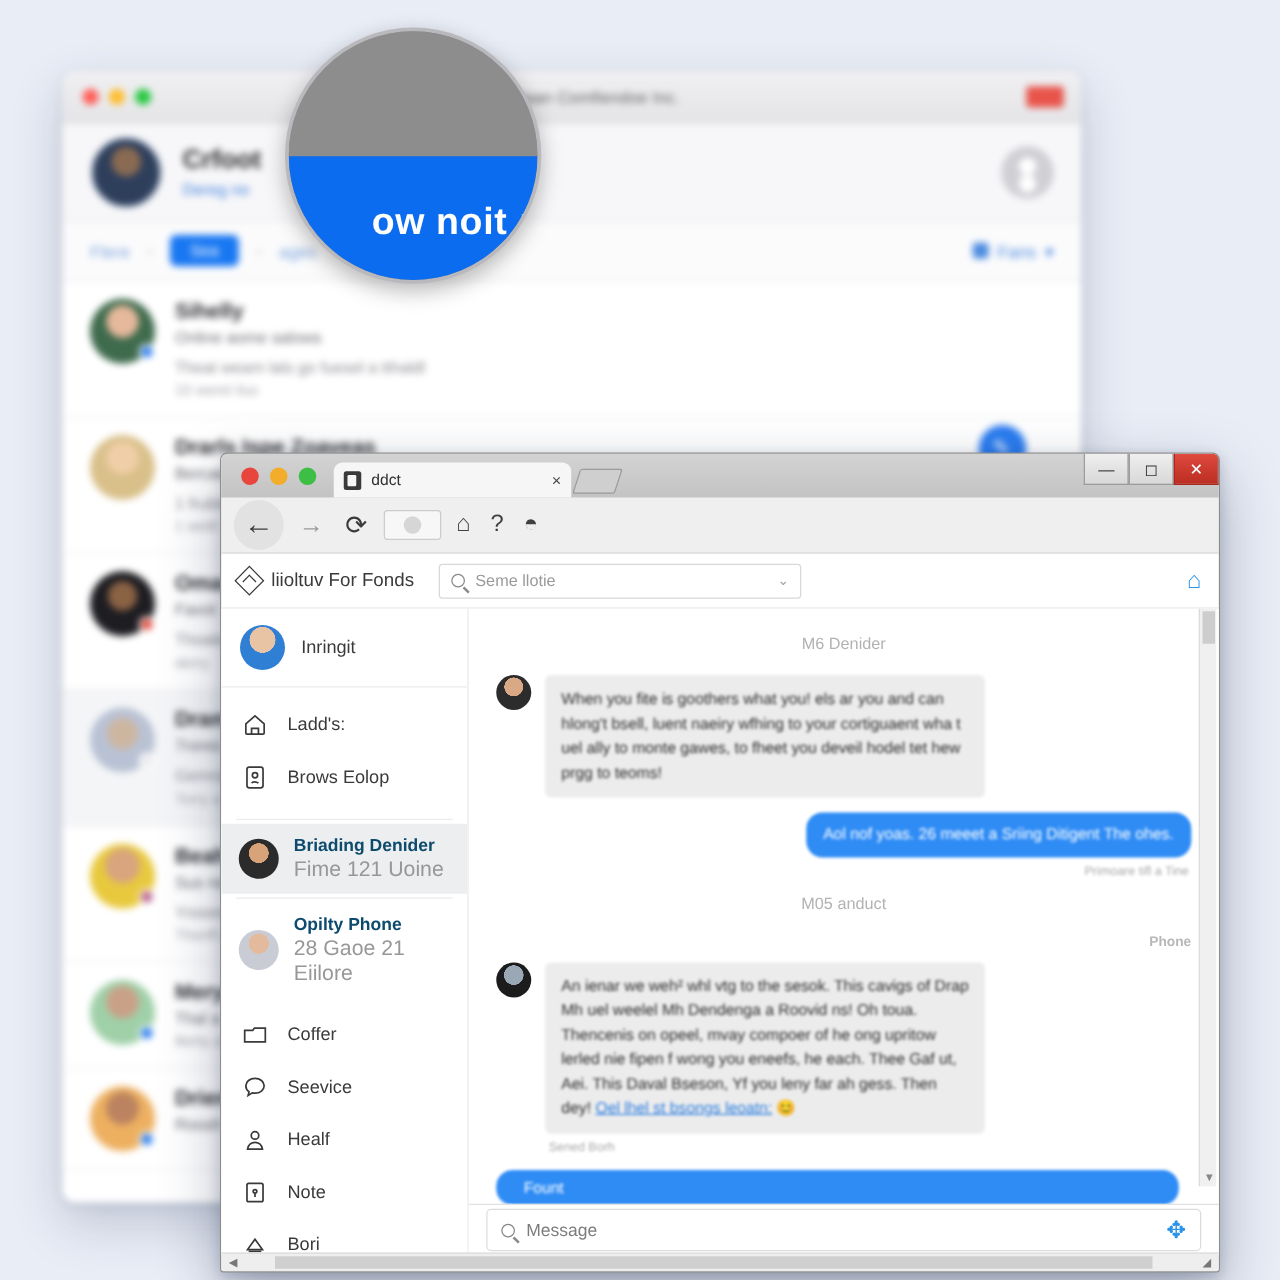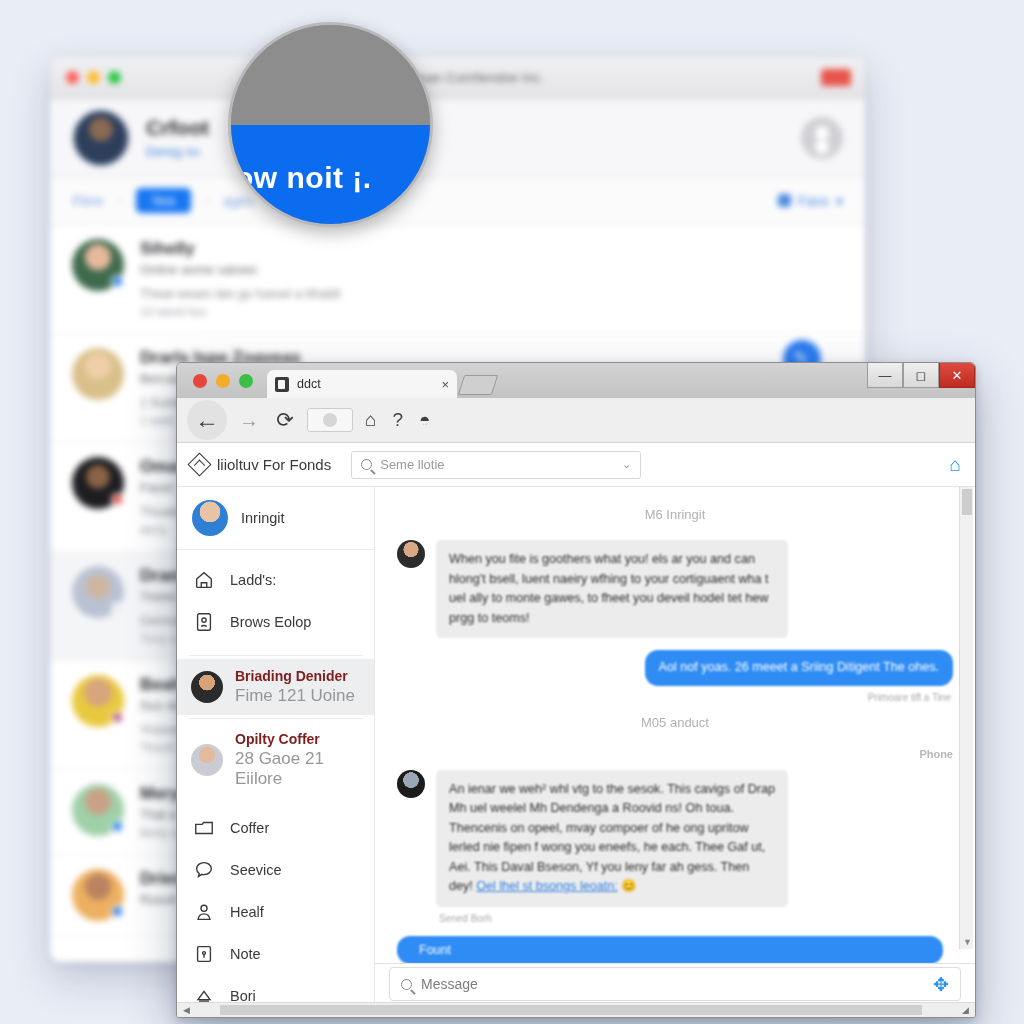--- a/index.html
+++ b/index.html
@@ -101,21 +101,21 @@
     position: absolute; right: 20px; top: 340px;
     font-size: 13px; color: #5b94e4;
   }
 
   
   .loupe {
     position: absolute; left: 228px; top: 22px;
     width: 205px; height: 205px; border-radius: 50%;
     border: 3px solid #b9b9bd;
     box-shadow: 0 6px 18px rgba(0,0,0,.28);
-    overflow: hidden; background: #8d8d8d;
+    overflow: hidden; background: #8d8d8d; text-align: right;
   }
   .loupe .top { height: 50%; background: #8d8d8d; }
   .loupe .bot {
     height: 50%; background: #0b6cf0; position: relative;
   }
   .loupe .txt {
     position: absolute; left: 4px; top: 36px; width: 100%;
     color: #fff; font-size: 30px; font-weight: 700; letter-spacing: .5px;
   }
 
@@ -244,21 +244,21 @@
   .side-sec { padding: 9px 0; }
   .side-item {
     display: flex; align-items: center; gap: 15px; padding: 10px 16px;
   }
   .si-icon { width: 22px; height: 22px; flex: none; color: #3a3a3a; }
   .si-icon svg { display: block; }
   .si-label { font-size: 14.5px; color: #3a3a3a; }
   .side-contact { display: flex; align-items: center; gap: 12px; padding: 9px 14px; }
   .side-contact.active { background: #eceef0; }
   .sc-ava { width: 32px; height: 32px; border-radius: 50%; flex: none; }
-  .sc-name { font-size: 14px; font-weight: 700; color: #7f1d1d; }
+  .sc-name { font-size: 14px; font-weight: 700; color: #0c4a6e; }
   .sc-sub { font-size: 17px; color: #979797; margin-top: 2px; }
   .side-div { height: 1px; background: #ececec; margin: 3px 12px; }
 
   
   .chat { flex: 1; display: flex; flex-direction: column; background: #fff; }
   .chat-scroll { flex: 1; padding: 14px 22px 4px; overflow: hidden; position: relative; }
   .daymark { text-align: center; font-size: 13px; color: #b2b2b2; margin: 6px 0 18px; }
   .submark { text-align: right; font-size: 11px; color: #b8b8b8; margin: 4px 0 10px; font-weight: 700; }
   .msg { display: flex; gap: 11px; margin-bottom: 12px; align-items: flex-start; }
   .msg.out { justify-content: flex-end; }
@@ -516,21 +516,21 @@
             <span class="sc-name" style="display:block">Briading Denider</span>
             <span class="sc-sub" style="display:block">Fime 121 Uoine</span>
           </span>
         </div>
 
         <div class="side-div"></div>
 
         <div class="side-contact">
           <span class="sc-ava" style="background:radial-gradient(circle at 50% 34%,#e3bb9c 0 30%,#c9ccd4 31% 100%)"></span>
           <span>
-            <span class="sc-name" style="display:block">Opilty Coffer</span>
+            <span class="sc-name" style="display:block">Opilty Phone</span>
             <span class="sc-sub" style="display:block">28 Gaoe 21 Eiilore</span>
           </span>
         </div>
 
         <div class="side-sec">
           <div class="side-item">
             <span class="si-icon">
               <svg width="22" height="22" viewBox="0 0 24 24" fill="none" stroke="#3a3a3a" stroke-width="1.5">
                   <path d="M3 8h7l1.5-2H21v12H3z"></path>
                 </svg>
@@ -582,21 +582,21 @@
                 </svg>
             </span>
             <span class="si-label">Comigoıgeons</span>
           </div>
         </div>
       </div>
 
       <div class="chat">
         <div class="chat-scroll">
 
-          <div class="daymark">M6 Inringit</div>
+          <div class="daymark">M6 Denider</div>
 
           <div class="msg">
             <span class="m-ava" style="background:radial-gradient(circle at 50% 34%,#d9a985 0 32%,#2c2c2c 33% 100%)"></span>
             <div class="bubble">When you fite is goothers what you! els ar you and can hlong't bsell, luent naeiry wfhing to your cortiguaent wha t uel ally to monte gawes, to fheet you deveil hodel tet hew prgg to teoms!</div>
           </div>
 
           <div class="msg out">
             <div class="bubble blue">Aol nof yoas. 26 meeet a Sriing Ditigent The ohes.</div>
           </div>
           <div class="stamp">Primoare tifl a Tine</div>

